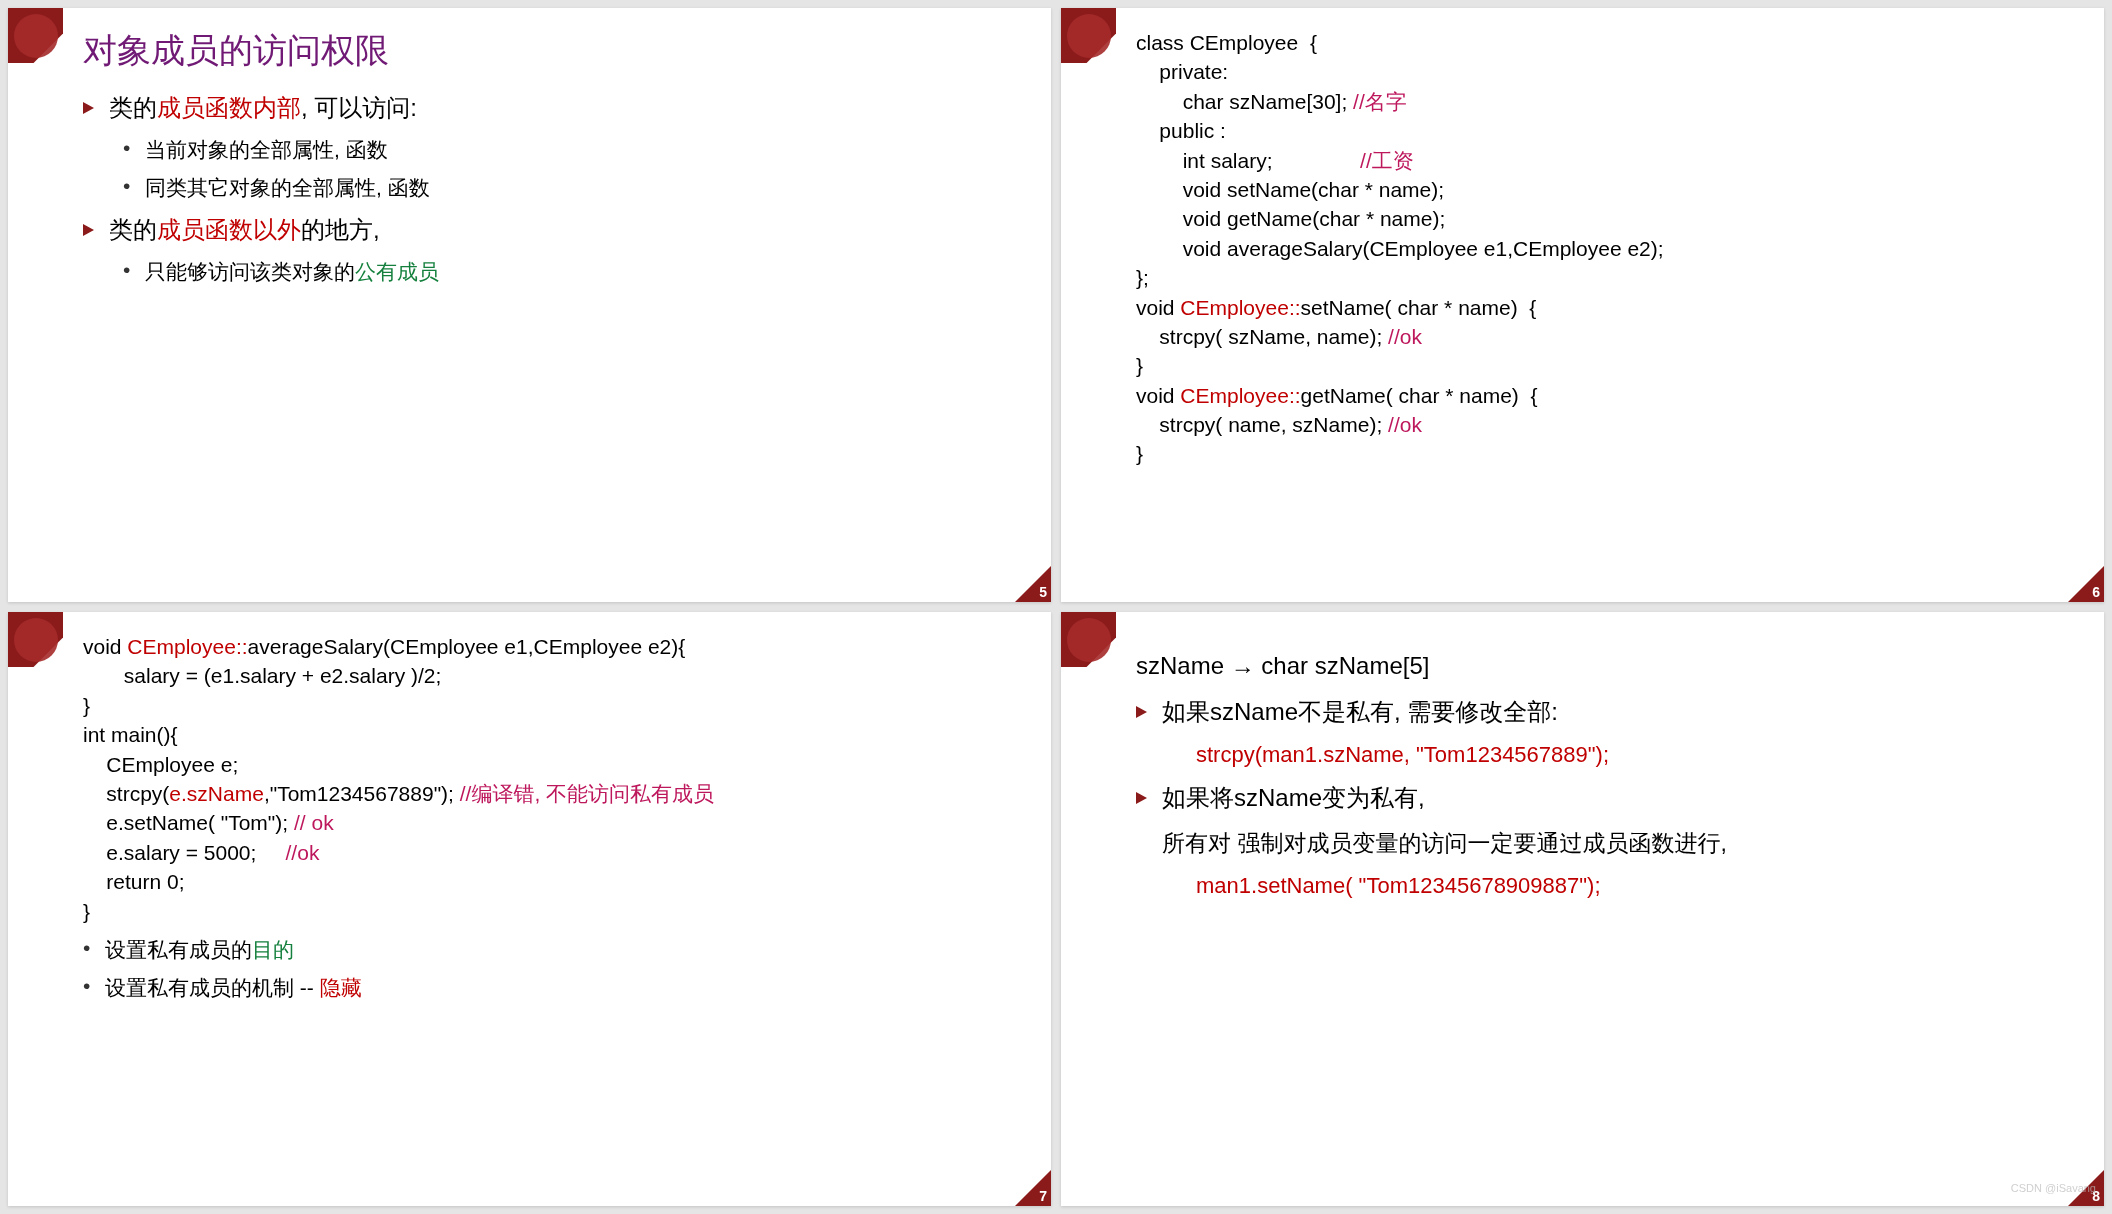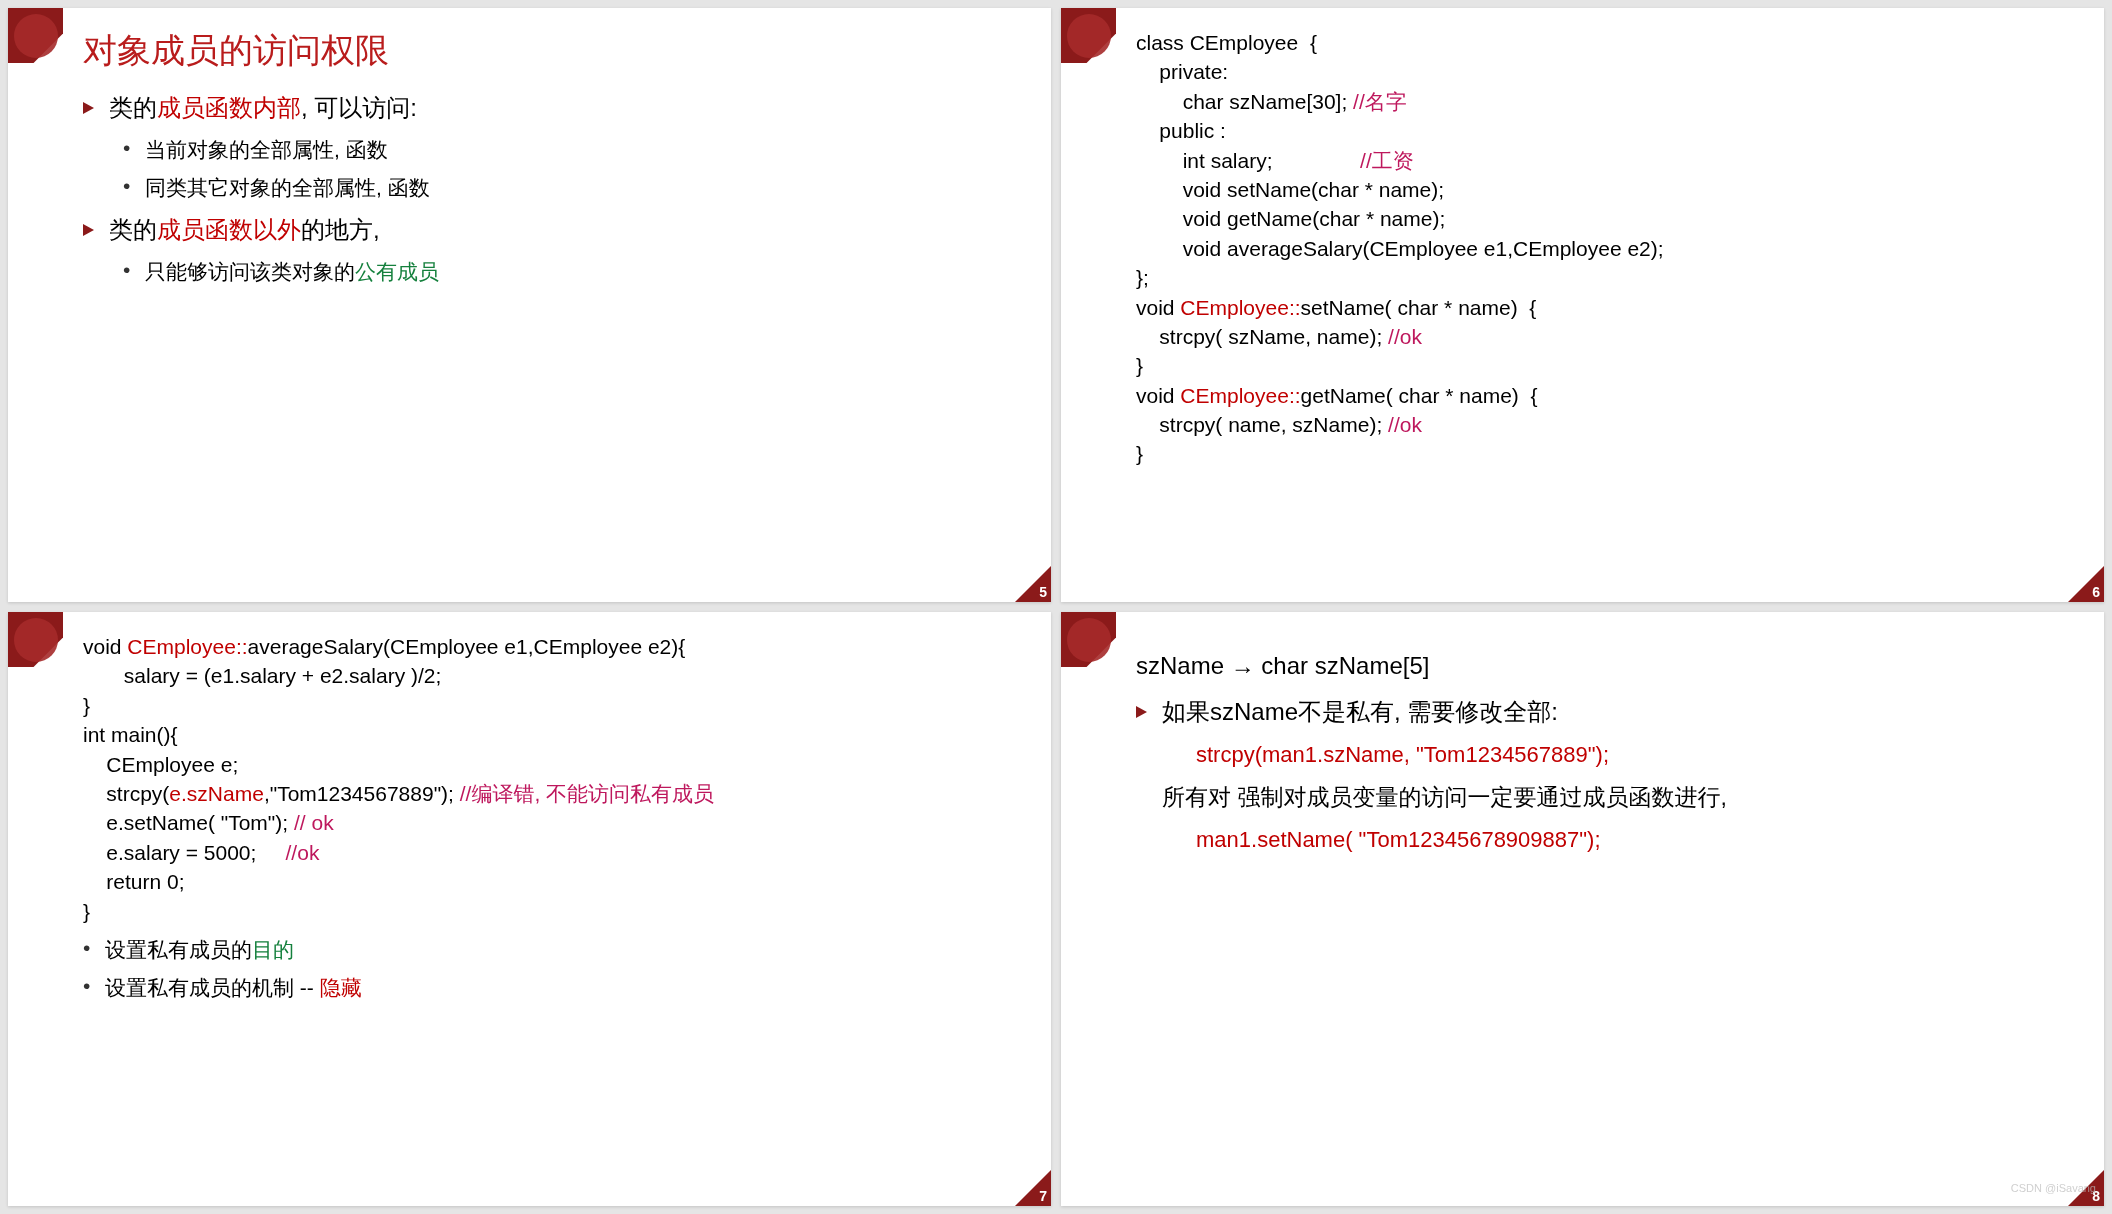--- a/index.html
+++ b/index.html
@@ -4,21 +4,21 @@
 <style>
 body{margin:0;padding:0;background:#e5e5e5;font-family:"Microsoft YaHei",Arial,sans-serif;width:2112px;height:1214px;overflow:hidden}
 .grid{display:grid;grid-template-columns:1fr 1fr;grid-template-rows:1fr 1fr;gap:10px;padding:8px;height:100%;box-sizing:border-box}
 .slide{background:#fff;position:relative;box-shadow:0 1px 3px rgba(0,0,0,.15)}
 .logo{position:absolute;top:0;left:0;width:55px;height:55px;overflow:hidden}
 .logo-tri{position:absolute;top:-28px;left:-28px;width:80px;height:80px;background:#8b1a1a;transform:rotate(45deg)}
 .logo-circ{position:absolute;top:6px;left:6px;width:44px;height:44px;border-radius:50%;background:#a52a2a;opacity:.9;display:flex;align-items:center;justify-content:center;color:#fff;font-size:9px;text-align:center;line-height:1}
 .pagenum{position:absolute;bottom:0;right:0;width:0;height:0;border-left:36px solid transparent;border-bottom:36px solid #8b1a1a}
 .pagenum span{position:absolute;bottom:-34px;right:4px;color:#fff;font-size:14px;font-weight:bold}
 .content{padding:20px 40px 20px 75px}
-h1{font-size:34px;margin:0 0 18px;font-weight:normal;color:#b91c1c}
+h1{font-size:34px;margin:0 0 18px;font-weight:normal;color:#701a75}
 .bullet-main{margin:12px 0;font-size:24px;color:#000;position:relative;padding-left:26px}
 .bullet-main::before{content:"";position:absolute;left:0;top:10px;border-left:11px solid #8b1a1a;border-top:6px solid transparent;border-bottom:6px solid transparent}
 .bullet-sub{margin:10px 0 10px 40px;font-size:21px;color:#000;position:relative;padding-left:22px}
 .bullet-sub::before{content:"•";position:absolute;left:0;top:0;font-size:21px;color:#333}
 .red{color:#c00000}
 .blue{color:#15803d}
 .green{color:#be185d}
 .code-block{font-family:Arial,sans-serif;font-size:21px;line-height:1.4;color:#000;white-space:pre}
 .arrow-line{font-size:24px;margin-bottom:16px}
 
@@ -110,20 +110,21 @@
 
 <div class="slide">
   <div class="logo">
         <div class="logo-tri"></div>
         <div class="logo-circ"></div>
       </div>
   <div class="content" style="padding-top:40px">
     <div class="arrow-line">szName → char szName[5]</div>
     <div class="bullet-main">如果szName不是私有, 需要修改全部:</div>
     <div class="red" style="margin:14px 0 14px 60px;font-size:22px">strcpy(man1.szName, "Tom1234567889");</div>
+    <div class="bullet-main">如果将szName变为私有,</div>
     <div style="margin:14px 0 14px 26px;font-size:23px">所有对 强制对成员变量的访问一定要通过成员函数进行,</div>
     <div class="red" style="margin:14px 0 14px 60px;font-size:22px">man1.setName( "Tom12345678909887");</div>
   </div>
   <div class="pagenum">
         <span>8</span>
       </div>
   <div class="wm">CSDN @iSavang</div>
 </div>
 
 </div>

